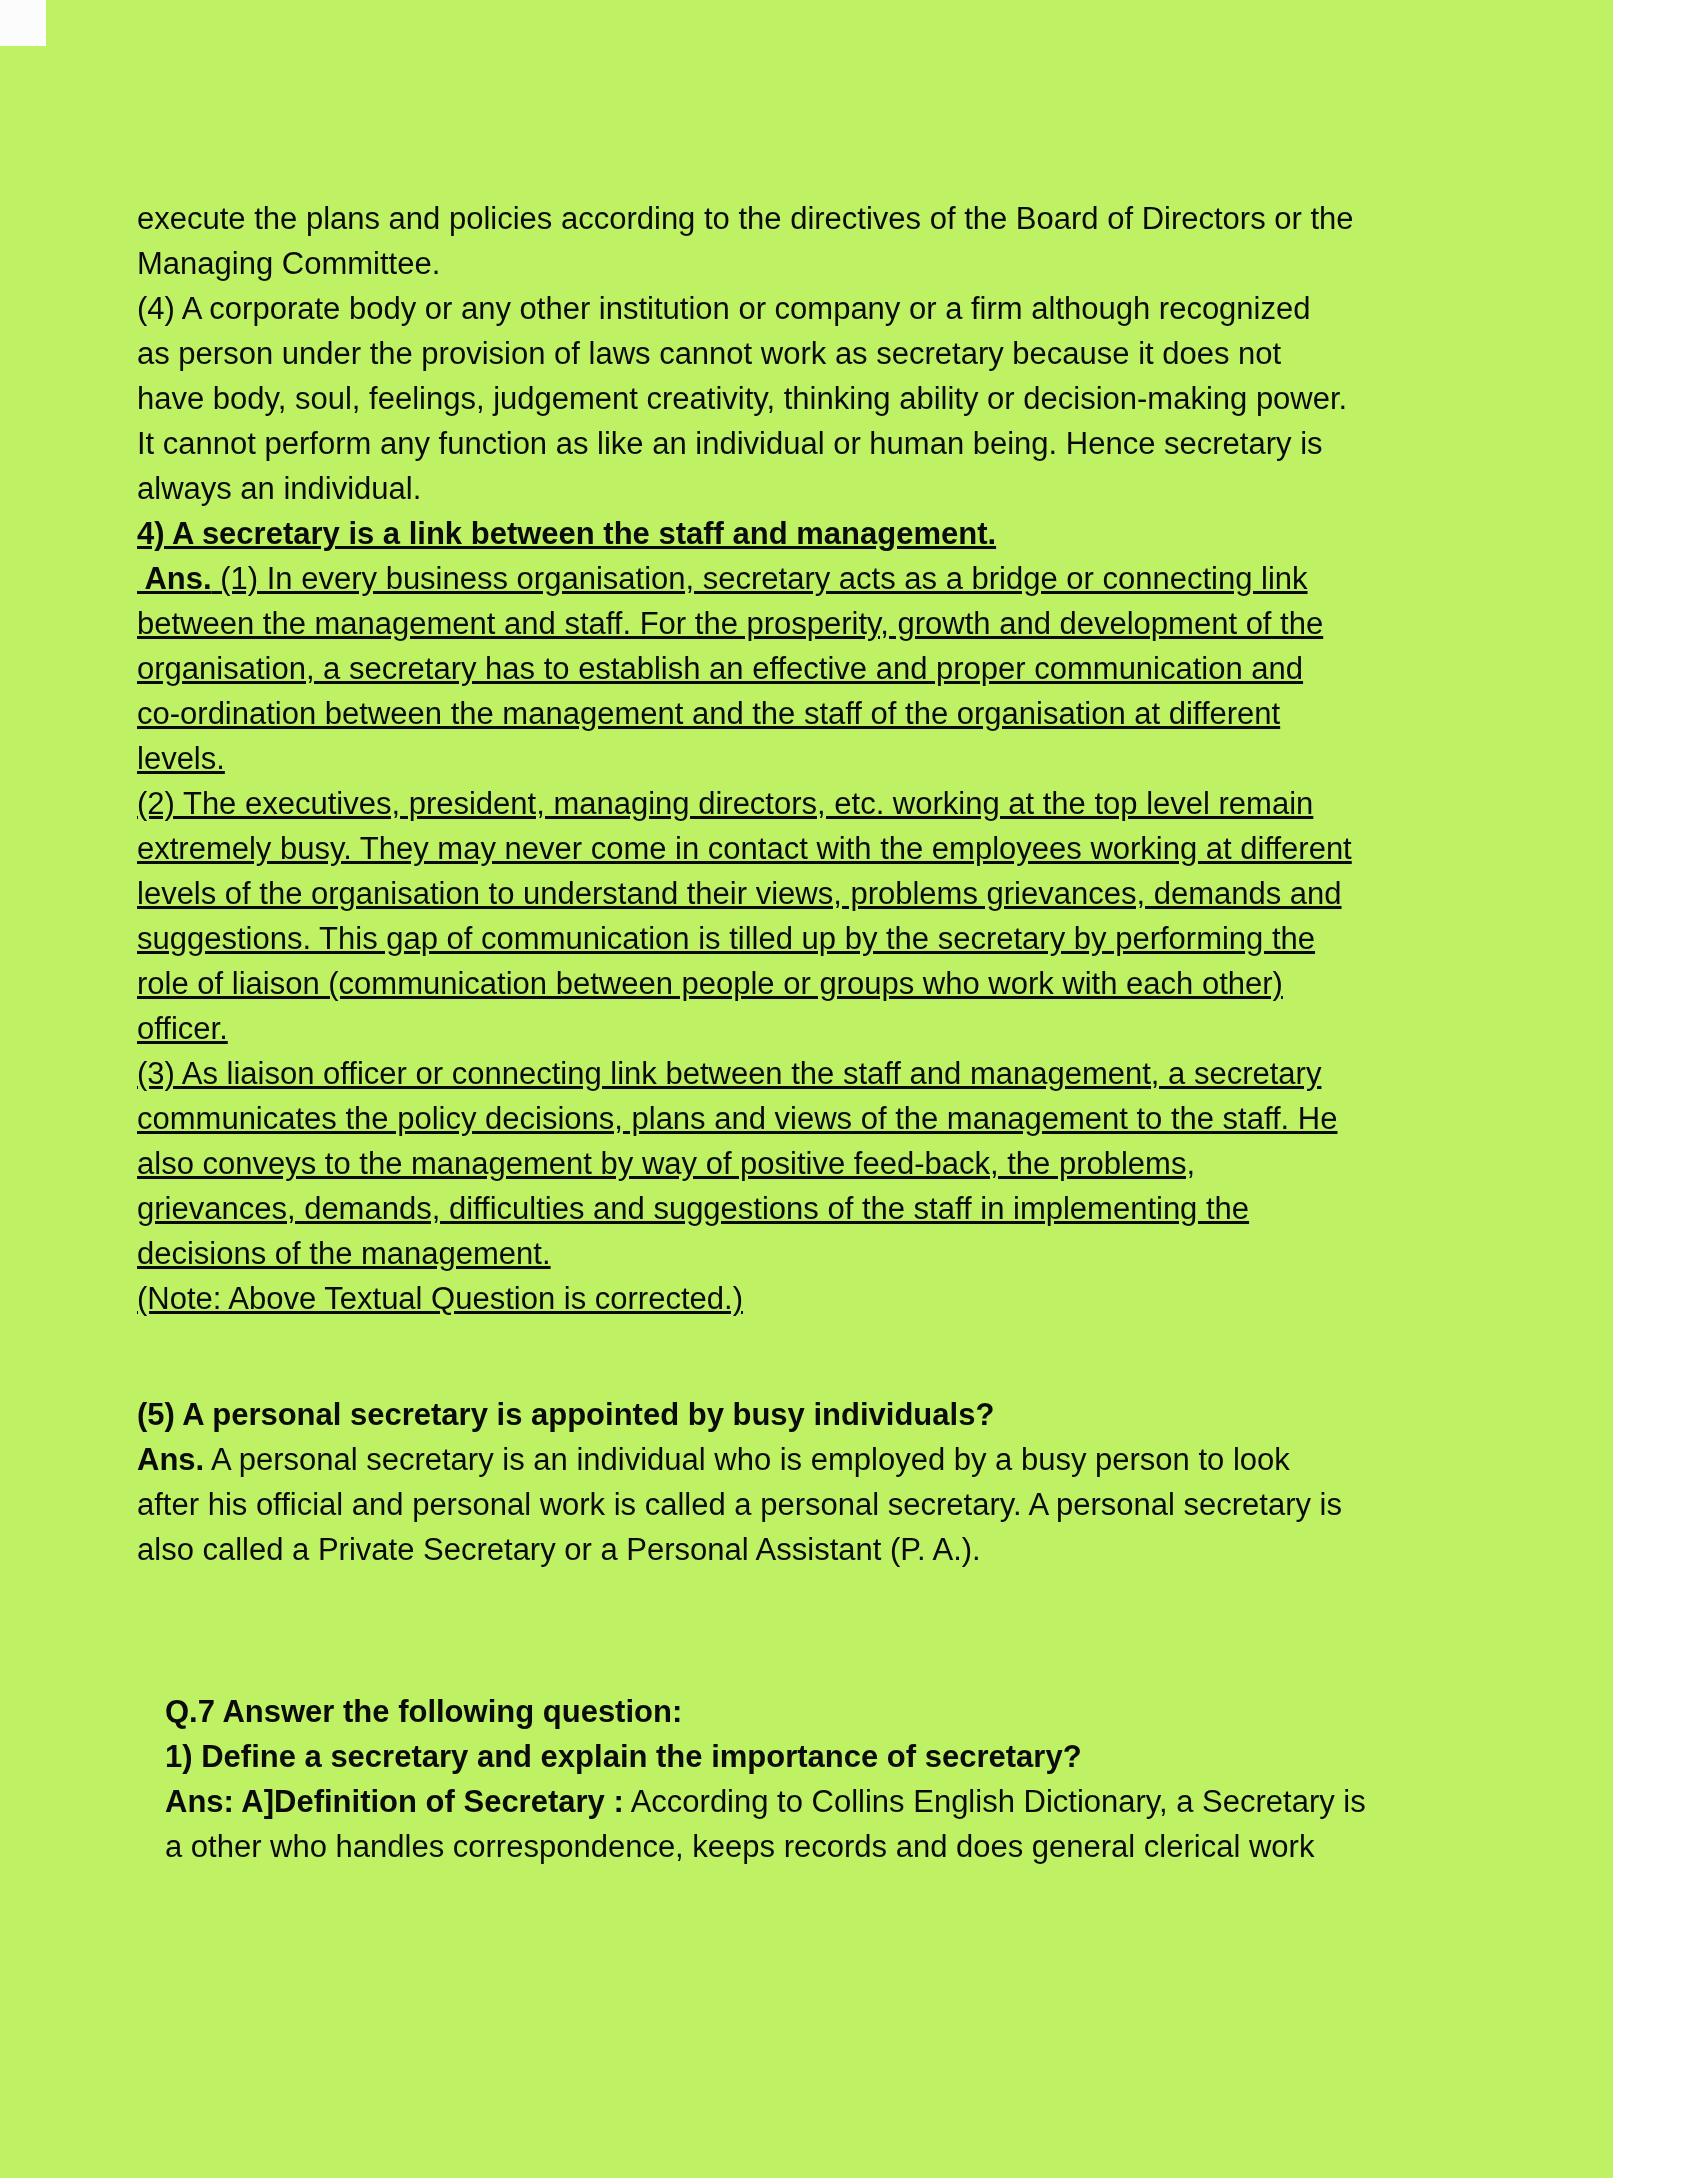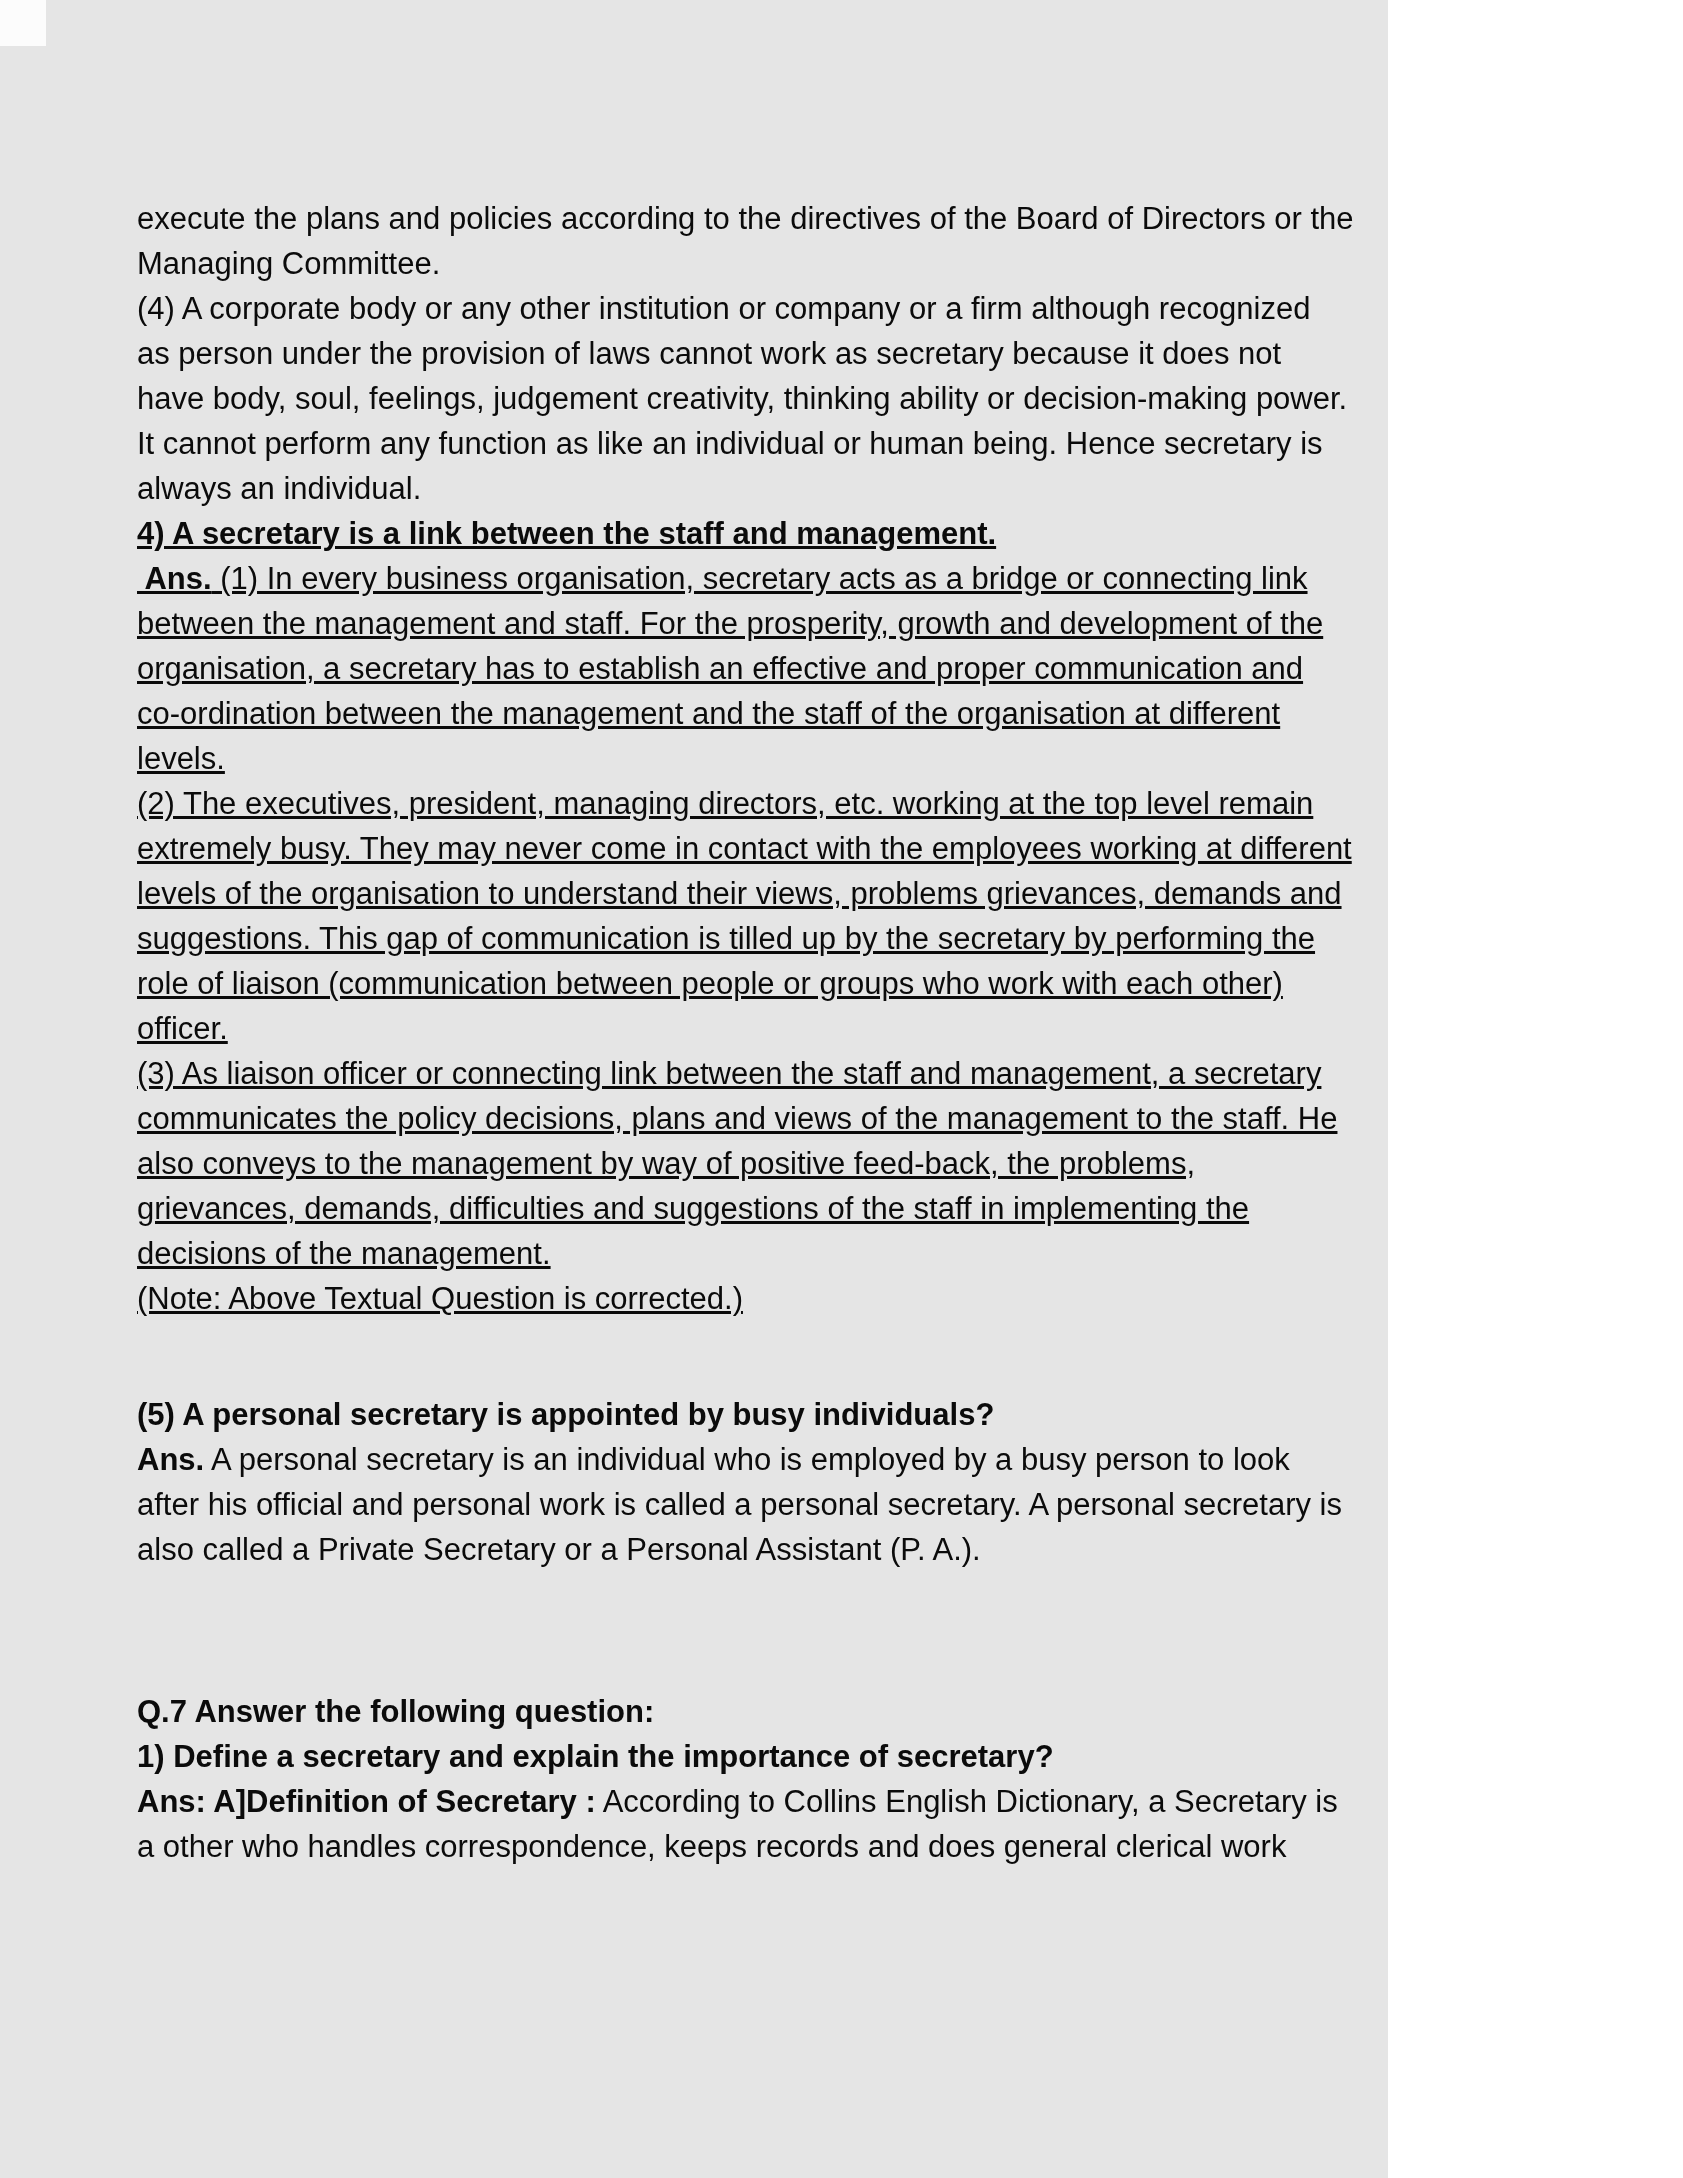--- a/index.html
+++ b/index.html
@@ -1,20 +1,20 @@
 <!DOCTYPE html>
 <html><head>
 <meta charset="utf-8">
 <style>
   html, body { margin: 0; padding: 0; background: #ffffff; }
   .page {
     position: relative;
-    width: 1388px;
+    width: 1613px;
     height: 2178px;
-    background: #e5e5e5;
+    background: #bef264;
     overflow: hidden;
     font-family: "Liberation Sans", "DejaVu Sans", sans-serif;
   }
   .corner-artifact {
     position: absolute;
     left: 0; top: 0;
     width: 46px; height: 46px;
     background: #fcfcfc;
   }
   .doc-text {
@@ -58,19 +58,19 @@
 (3) As liaison officer or connecting link between the staff and management, a secretary
 communicates the policy decisions, plans and views of the management to the staff. He
 also conveys to the management by way of positive feed-back, the problems,
 grievances, demands, difficulties and suggestions of the staff in implementing the
 decisions of the management.
 (Note: Above Textual Question is corrected.)</span></div>
       <div class="block" style="margin-top: 71px;"><span class="seg bold">(5) A personal secretary is appointed by busy individuals?
 Ans.</span><span class="seg"> A personal secretary is an individual who is employed by a busy person to look
 after his official and personal work is called a personal secretary. A personal secretary is
 also called a Private Secretary or a Personal Assistant (P. A.).</span></div>
-      <div class="block" style="margin-top: 117px;"><span class="seg bold">Q.7 Answer the following question:
+      <div class="block" style="margin-top: 117px; margin-left: 28px;"><span class="seg bold">Q.7 Answer the following question:
 1) Define a secretary and explain the importance of secretary?
 Ans: A]Definition of Secretary :</span><span class="seg"> According to Collins English Dictionary, a Secretary is
 a other who handles correspondence, keeps records and does general clerical work</span></div>
     </div>
 </div>
 
 
 </body></html>

